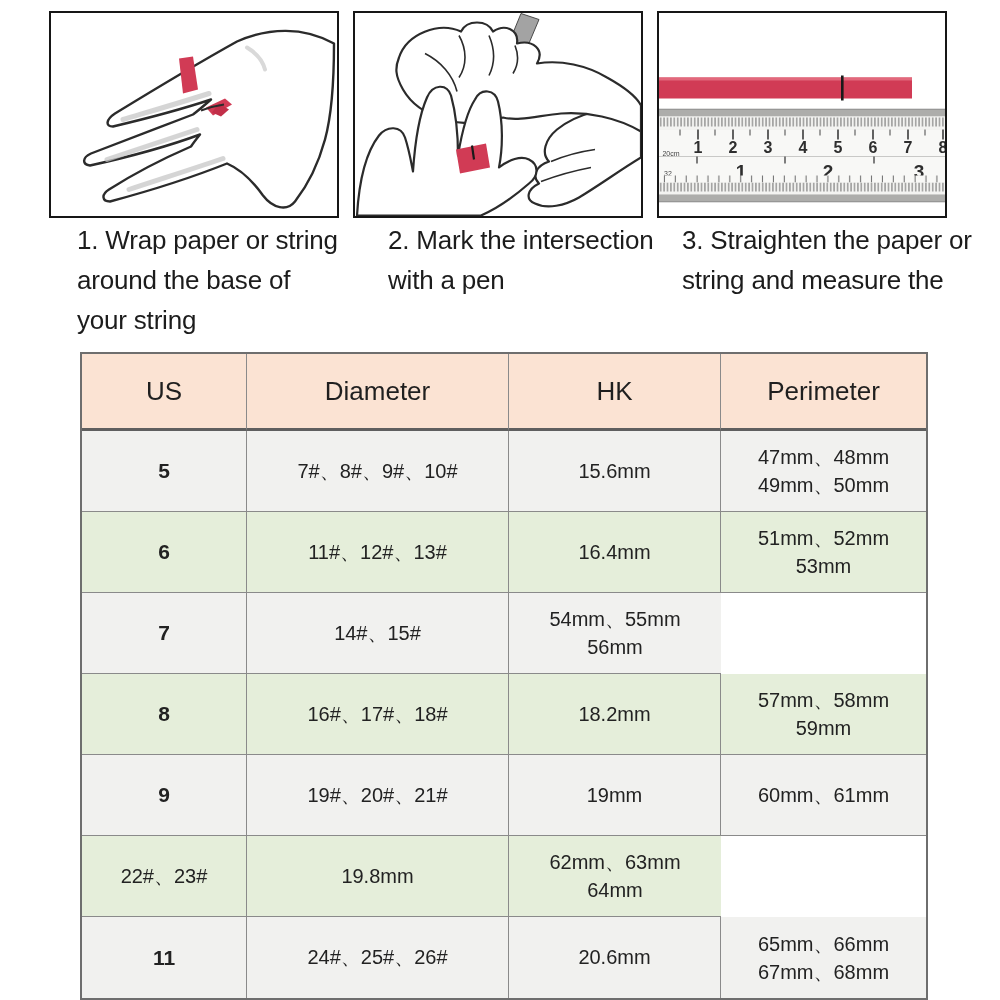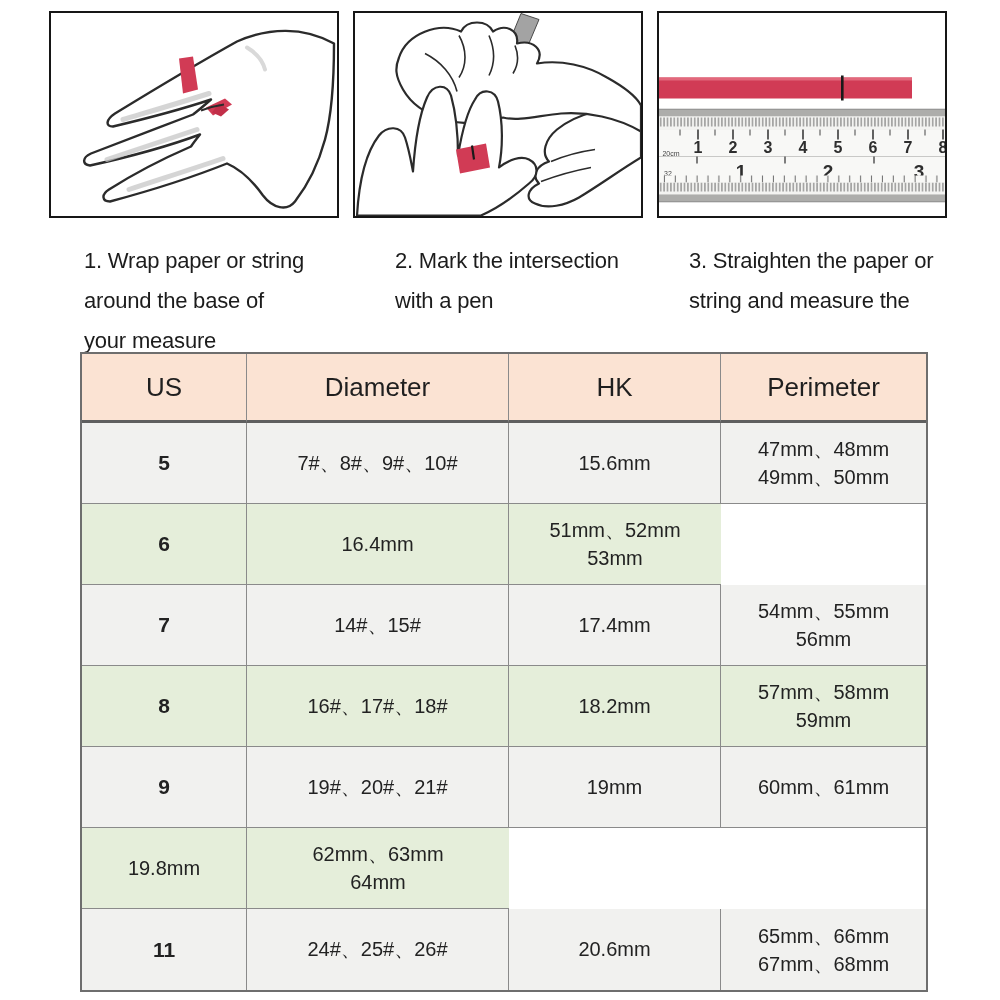--- a/index.html
+++ b/index.html
@@ -5,33 +5,33 @@
   html,body{margin:0;padding:0;background:#ffffff;}
   body{width:1000px;height:1000px;position:relative;font-family:"Liberation Sans",sans-serif;overflow:hidden;}
 
   .panel{position:absolute;top:11px;width:290px;height:207px;border:2px solid #161616;
          background:#fff;box-sizing:border-box;}
   #panel1{left:49px;}
   #panel2{left:353px;}
   #panel3{left:657px;}
   .panel svg{display:block;width:100%;height:100%;}
 
-  .caption{position:absolute;top:241px;font-size:22px;line-height:40px;color:#1c1c1c;
-           letter-spacing:-0.2px;white-space:nowrap;margin-left:7px;}
+  .caption{position:absolute;top:220px;font-size:26px;line-height:40px;color:#1c1c1c;
+           letter-spacing:-0.2px;white-space:nowrap;}
   #caption1{left:77px;}
   #caption2{left:388px;}
   #caption3{left:682px;}
 
   .size-table{position:absolute;left:80px;top:352px;width:848px;border:2px solid #6e6e6e;
               box-sizing:border-box;background:#fff;}
   .trow{display:grid;grid-template-columns:165px 262px 212px 205px;}
   .cell{border-right:1px solid #8a8a8a;border-bottom:1px solid #8a8a8a;box-sizing:border-box;
         display:flex;flex-direction:column;align-items:center;justify-content:center;text-align:center;}
   .trow .cell:last-child{border-right:none;text-align:center;}
-  .trow.header .cell{height:69px;background:#fbe3d3;font-size:26px;color:#1f1f1f;border-bottom:3px solid #5f5f5f;}
+  .trow.header .cell{height:77px;background:#fbe3d3;font-size:26px;color:#1f1f1f;border-bottom:3px solid #5f5f5f;}
   .trow.drow .cell{height:81px;font-size:20px;color:#222;}
   .trow.drow:last-child .cell{border-bottom:none;}
   .trow.gray .cell{background:#f1f1ef;}
   .trow.green .cell{background:#e5eeda;}
   .us-cell{font-weight:bold;font-size:21px !important;}
   .peri-line{line-height:28px;display:block;}
 </style>
 </head>
 <body>
 
@@ -135,21 +135,21 @@
     <text x="9" y="162" font-size="7" fill="#444444" text-anchor="middle">32</text>
     <rect x="-3" y="162" width="292" height="7" fill="url(#ticksC)"></rect>
     <rect x="-3" y="169" width="292" height="12" fill="url(#ticksA)"></rect>
     <rect x="-3" y="181" width="292" height="7" fill="#adadab"></rect>
   </svg>
 </div>
 
 <div class="caption" id="caption1">
   <div>1. Wrap paper or string</div>
   <div>around the base of</div>
-  <div>your measure</div>
+  <div>your string</div>
 </div>
 <div class="caption" id="caption2">
   <div>2. Mark the intersection</div>
   <div>with a pen</div>
 </div>
 <div class="caption" id="caption3">
   <div>3. Straighten the paper or</div>
   <div>string and measure the</div>
 </div>
 
@@ -166,31 +166,31 @@
     <div class="cell">7#、8#、9#、10#</div>
     <div class="cell">15.6mm</div>
     <div class="cell">
       <span class="peri-line">47mm、48mm</span>
       <span class="peri-line">49mm、50mm</span>
     </div>
   </div>
 
   <div class="trow drow green">
     <div class="cell us-cell">6</div>
+    <div class="cell">11#、12#、13#</div>
     <div class="cell">16.4mm</div>
     <div class="cell">
       <span class="peri-line">51mm、52mm</span>
       <span class="peri-line">53mm</span>
     </div>
   </div>
 
   <div class="trow drow gray">
     <div class="cell us-cell">7</div>
     <div class="cell">14#、15#</div>
-    <div class="cell">17.4mm</div>
     <div class="cell">
       <span class="peri-line">54mm、55mm</span>
       <span class="peri-line">56mm</span>
     </div>
   </div>
 
   <div class="trow drow green">
     <div class="cell us-cell">8</div>
     <div class="cell">16#、17#、18#</div>
     <div class="cell">18.2mm</div>
@@ -204,20 +204,21 @@
     <div class="cell us-cell">9</div>
     <div class="cell">19#、20#、21#</div>
     <div class="cell">19mm</div>
     <div class="cell">
       <span class="peri-line">60mm、61mm</span>
       <span class="peri-line"></span>
     </div>
   </div>
 
   <div class="trow drow green">
+    <div class="cell">22#、23#</div>
     <div class="cell">19.8mm</div>
     <div class="cell">
       <span class="peri-line">62mm、63mm</span>
       <span class="peri-line">64mm</span>
     </div>
   </div>
 
   <div class="trow drow gray">
     <div class="cell us-cell">11</div>
     <div class="cell">24#、25#、26#</div>

